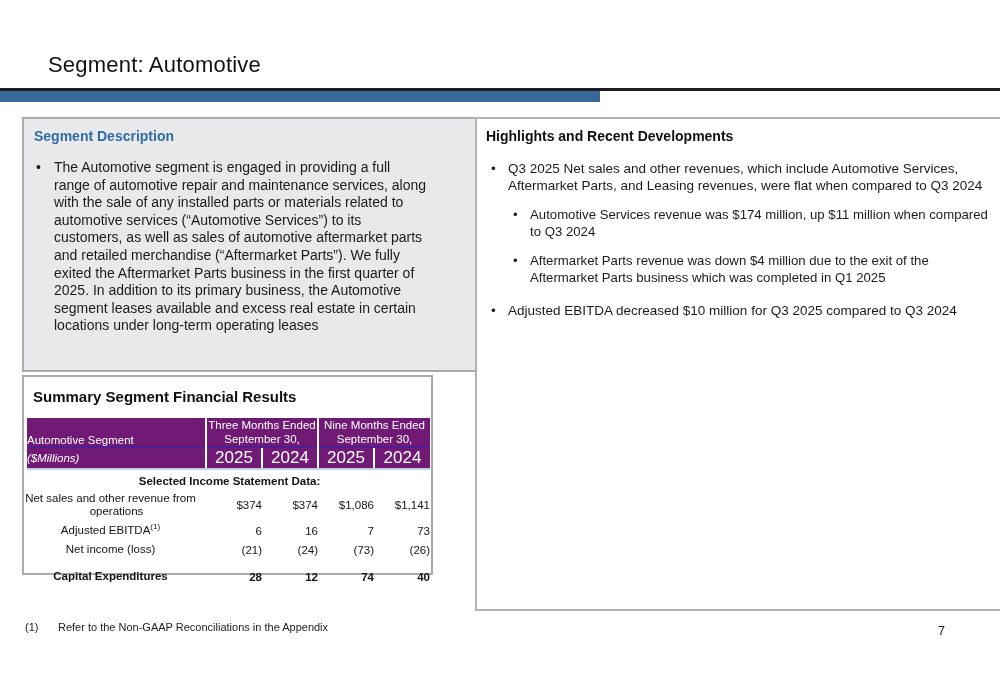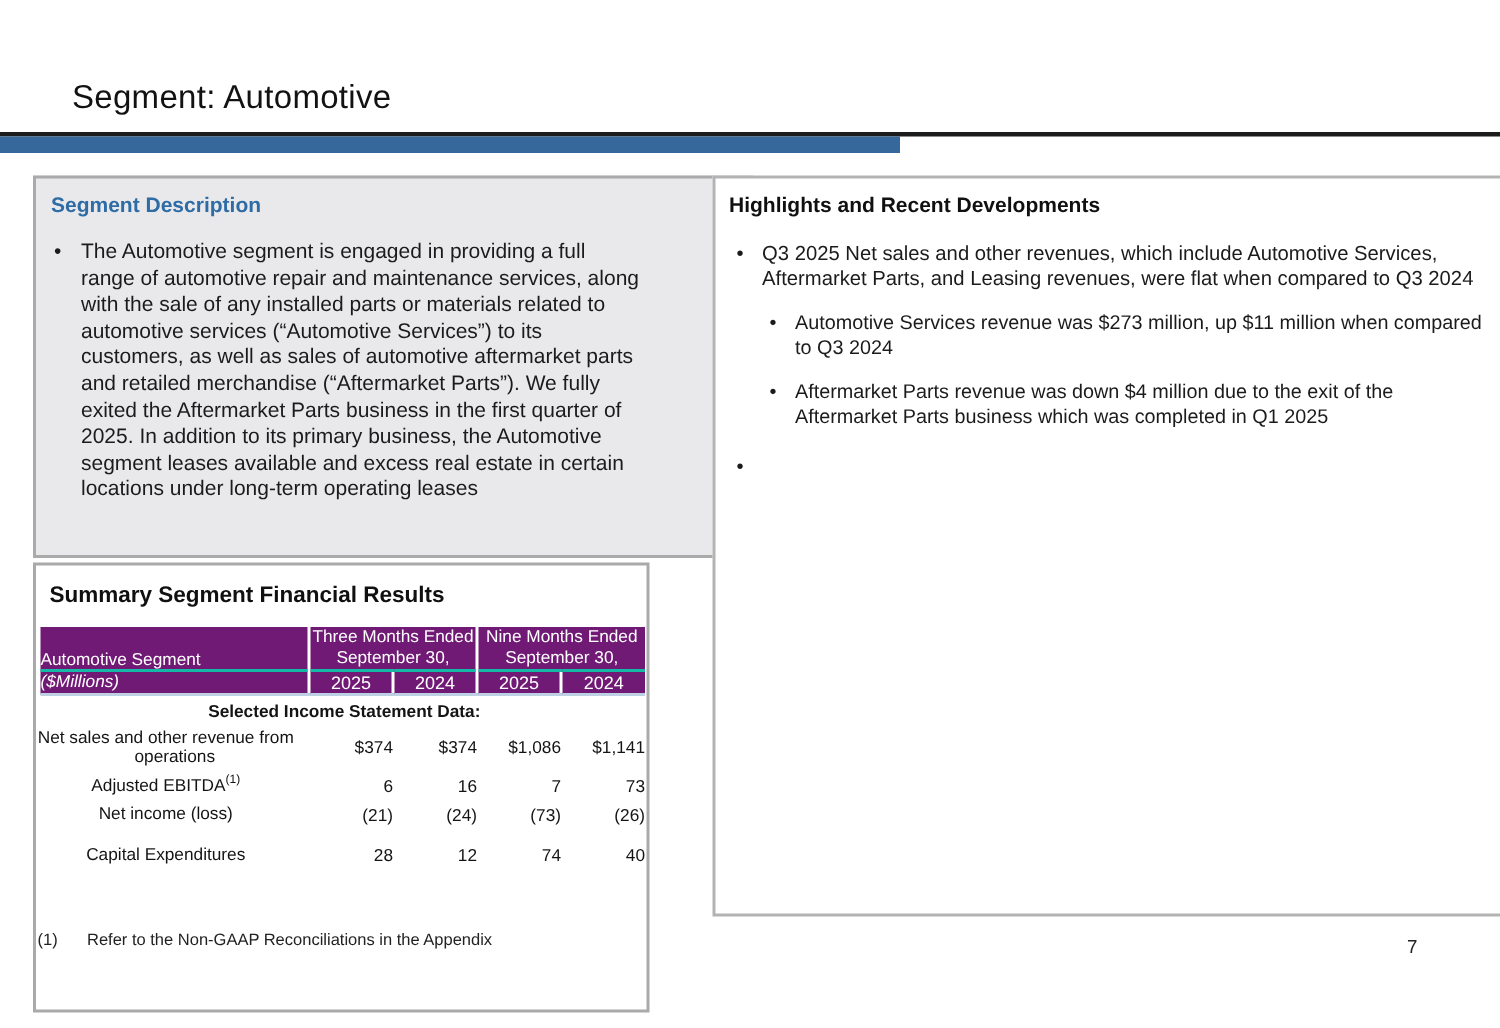--- a/index.html
+++ b/index.html
@@ -23,21 +23,21 @@
     width: 1000px; height: 3px; background: #1c1c1c;
   }
   .header-bar {
     position: absolute; left: 0; top: 91px;
     width: 600px; height: 11px; background: #36689b;
   }
 
   
   .panel { position: absolute; box-sizing: border-box; background: #ffffff; border: 2px solid #aaaaaa; }
   .panel-desc    { left: 22px;  top: 117px; width: 480px; height: 255px; background: #e9e9ec; }
-  .panel-summary { left: 22px;  top: 375px; width: 411px; height: 300px; }
+  .panel-summary { left: 22px;  top: 375px; width: 411px; height: 200px; }
   .panel-highlights { left: 437px; top: 117px; width: 557px; height: 494px; border-color: #b3b3b3; margin-left: 38px; }
 
   .desc-title {
     margin: 9px 0 0 10px;
     font-size: 14px; font-weight: bold; color: #2e6ca5;
   }
   .desc-bullet {
     display: flex; margin: 15px 8px 0 12px;
     font-size: 14px; line-height: 17.6px; color: #1b1b1b;
   }
@@ -69,33 +69,33 @@
   table.fin col.c-val   { width: 56px; }
   table.fin td { padding: 0; }
 
   thead td {
     background: #701a75; color: #ffffff;
     font-size: 11px; vertical-align: middle;
   }
   td.h-corner { vertical-align: bottom; padding: 0 0 2px 4px; font-size: 11.5px; margin-top: 40px; }
   td.h-group  { text-align: center; line-height: 14px; padding: 2px 0; font-size: 11.5px; }
   td.h-units  { font-style: italic; padding: 1px 0 2px 4px; font-size: 11.5px; }
-  td.h-year   { text-align: center; padding: 1px 0 2px 0; font-size: 12px; margin-top: 20px; }
+  td.h-year   { text-align: center; padding: 1px 0 2px 0; font-size: 17px; margin-top: 20px; }
   td.sep-l { border-left: 2px solid #ffffff; }
-  tr.h-row2 td { border-top: 2px solid #14b8a6; }
+  tr.h-row2 td { border-top: 2px solid #4c1d95; }
   thead tr.h-row2 td { border-bottom: 2px solid #bdd0e4; }
 
   tbody td { font-size: 11.5px; color: #141414; vertical-align: middle; text-align: center; }
   tr.t-section td {
     font-weight: bold; padding: 5px 0 2px 2px; font-size: 11.5px;
   }
   td.t-label { padding: 2px 0 2px 14px; text-indent: -12px; line-height: 13px; }
   td.t-val   { text-align: right; padding-right: 10px; }
   tr.t-row td { padding-top: 3px; padding-bottom: 3px; }
-  tr.t-bold td { font-weight: normal; padding-top: 11px; }
+  tr.t-bold td { font-weight: bold; padding-top: 11px; }
   sup.fn { font-size: 8px; vertical-align: super; line-height: 0; }
 
   
   .footnote {
     position: absolute; left: 25px; top: 621px;
     display: flex; font-size: 11px; color: #222222;
   }
   .footnote .fn-marker { width: 33px; flex: 0 0 33px; }
   .page-number {
     position: absolute; left: 938px; top: 624px;
@@ -185,28 +185,29 @@
 
 <div class="panel panel-highlights">
   <div class="hl-title">Highlights and Recent Developments</div>
 
   <div class="hl-bullet lvl1">
     <span class="marker">•</span>
     <span class="btext">Q3 2025 Net sales and other revenues, which include Automotive Services, Aftermarket Parts, and Leasing revenues, were flat when compared to Q3 2024</span>
   </div>
   <div class="hl-bullet lvl2">
     <span class="marker">•</span>
-    <span class="btext">Automotive Services revenue was $273 million, up $11 million when compared to Q3 2024</span>
+    <span class="btext">Automotive Services revenue was $174 million, up $11 million when compared to Q3 2024</span>
   </div>
   <div class="hl-bullet lvl2">
     <span class="marker">•</span>
     <span class="btext">Aftermarket Parts revenue was down $4 million due to the exit of the Aftermarket Parts business which was completed in Q1 2025</span>
   </div>
   <div class="hl-bullet lvl1">
     <span class="marker">•</span>
+    <span class="btext">Adjusted EBITDA decreased $10 million for Q3 2025 compared to Q3 2024</span>
   </div>
 </div>
 
 <div class="footnote">
   <span class="fn-marker">(1)</span>
   <span>Refer to the Non-GAAP Reconciliations in the Appendix</span>
 </div>
 <div class="page-number">7</div>
 
 </body></html>

